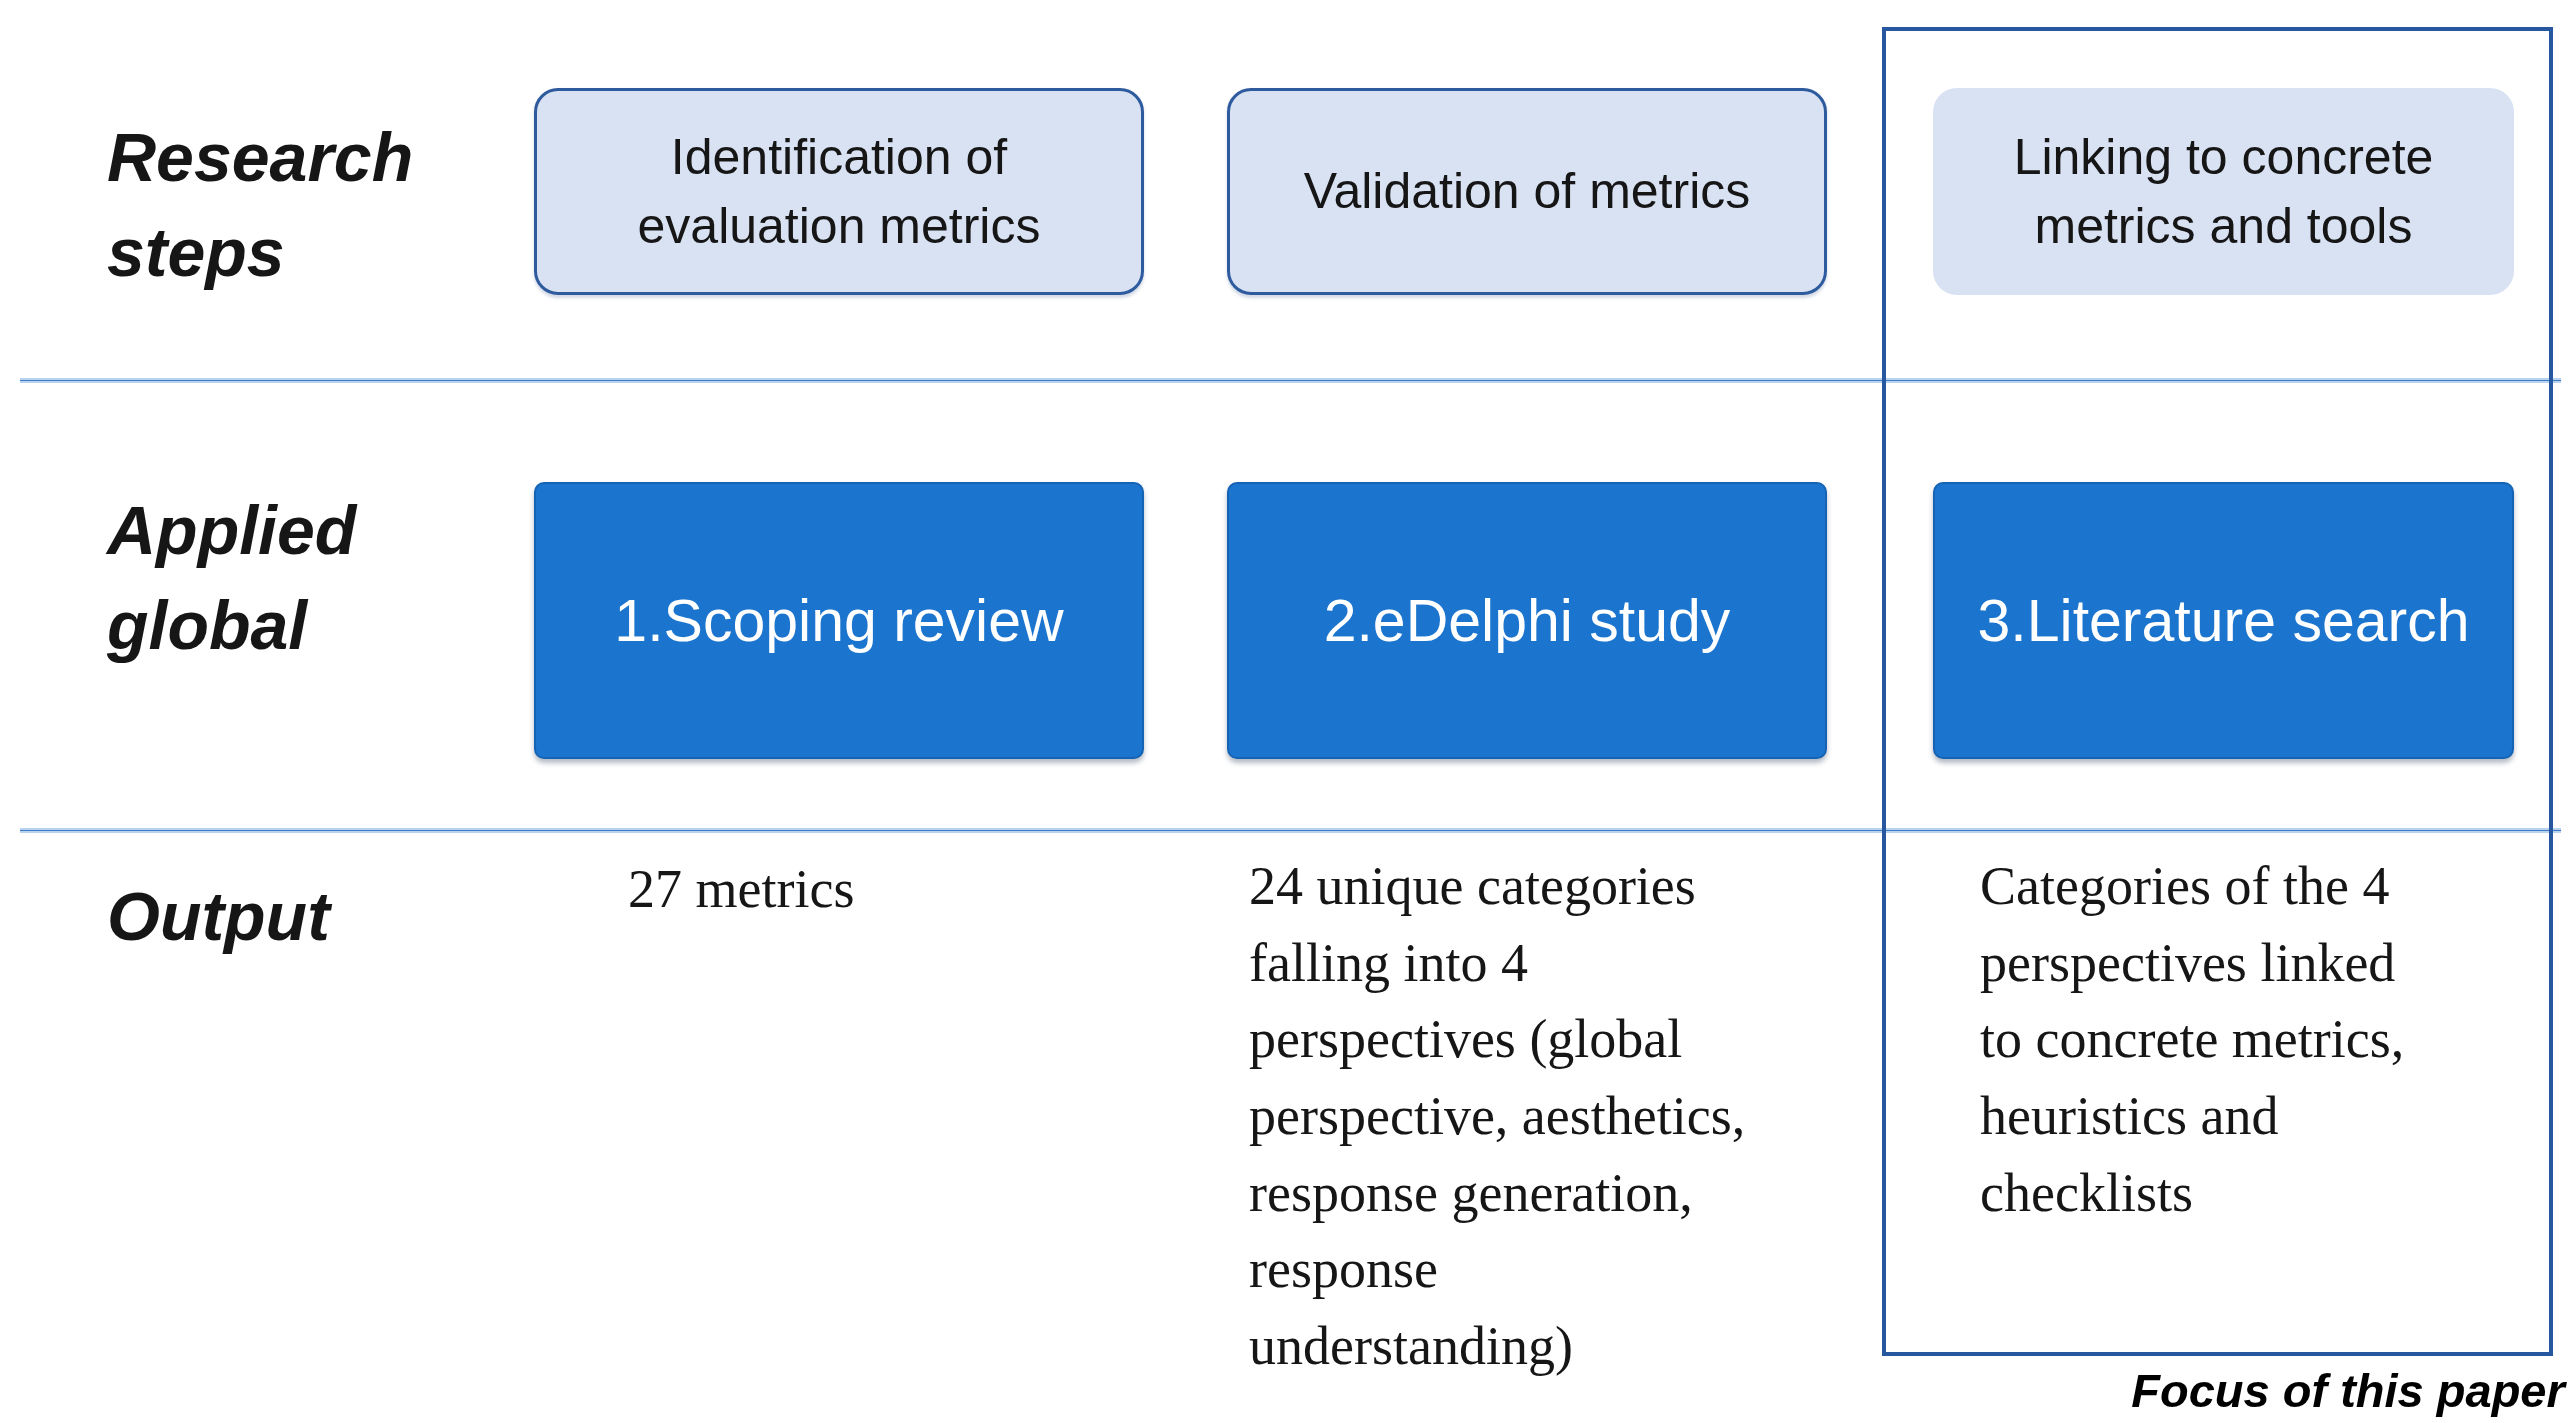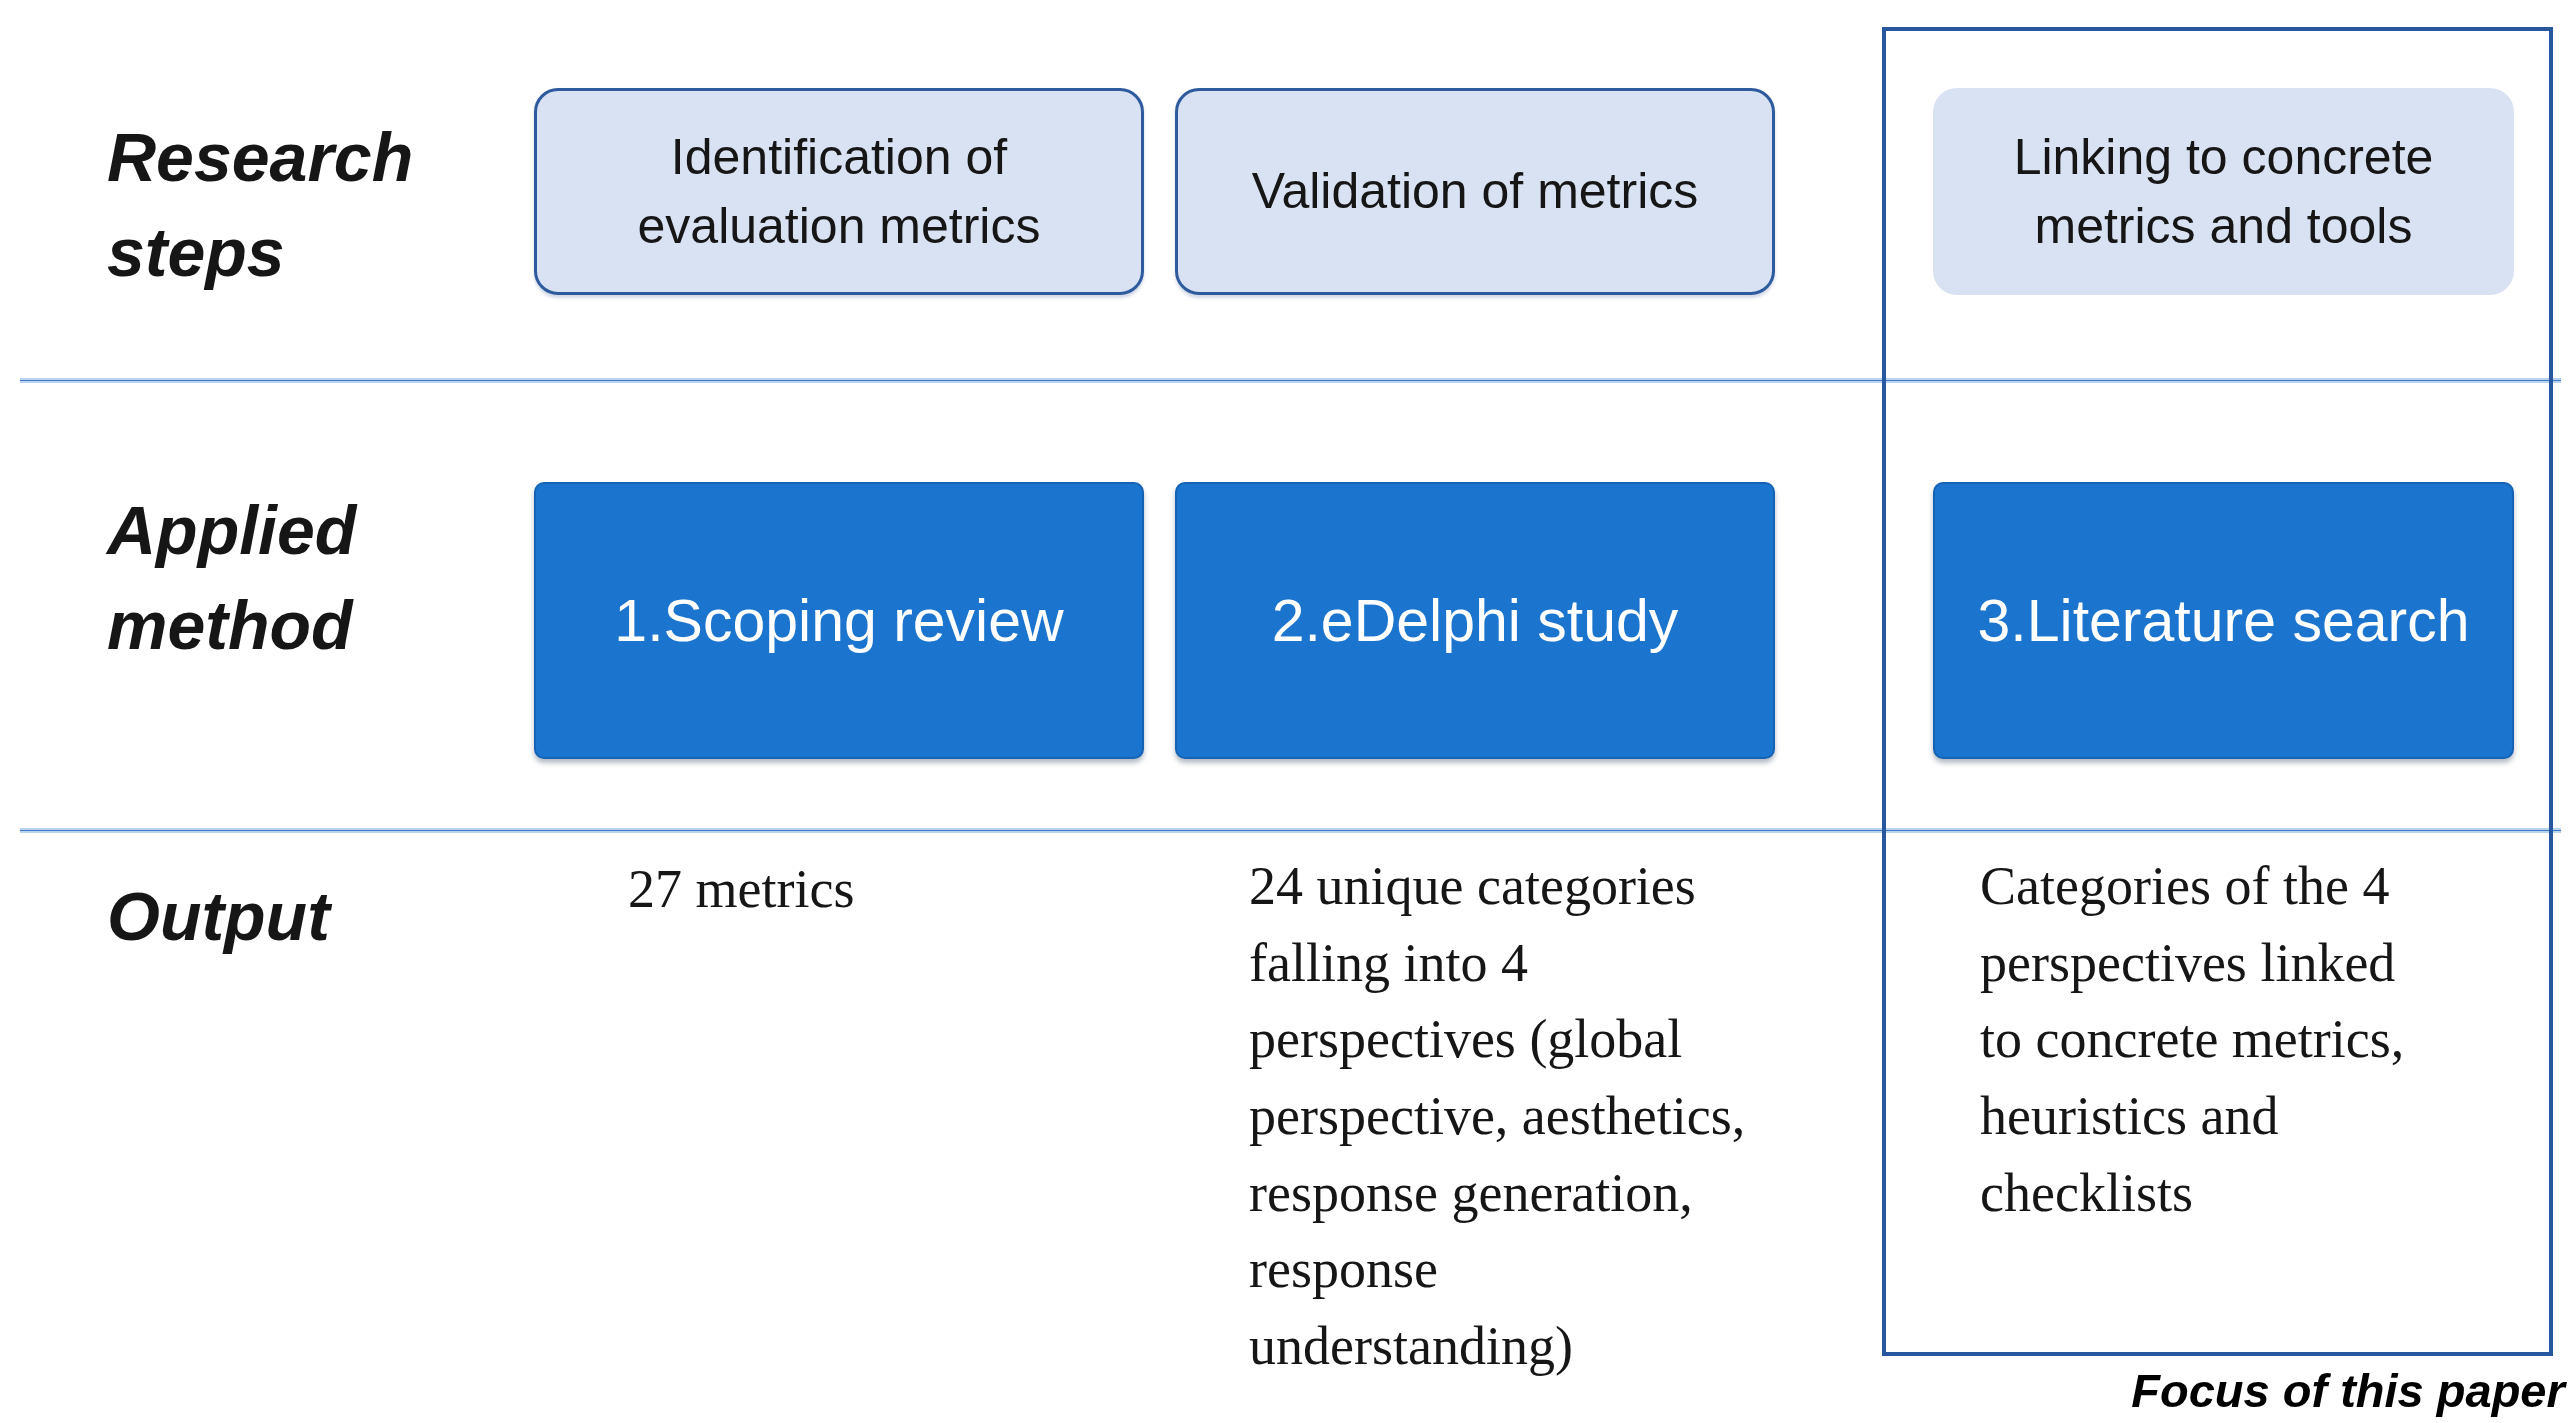--- a/index.html
+++ b/index.html
@@ -102,33 +102,33 @@
     position:absolute;
     right:11.2px;
     top:1363px;
     font-weight:700;
     font-style:italic;
     font-size:47px;
     color:#000000;
   }
   
   .col1{left:534px;width:610px;}
-  .col2{left:1175px;width:600px;}
+  .col2{left:1227px;width:600px;}
   .col3{left:1933px;width:581px;}
 </style>
 </head>
 <body>
 
 <div class="canvas">
 
   <div class="row-label" style="top:110px;">Research
 steps</div>
 
   <div class="row-label" style="top:483px;">Applied
-method</div>
+global</div>
 
   <div class="row-label" style="top:869px;">Output</div>
 
   <div class="divider" style="top:378px;"></div>
 
   <div class="divider" style="top:828px;"></div>
 
   <div class="step-box col1">
     <span>Identification of
 evaluation metrics</span>

